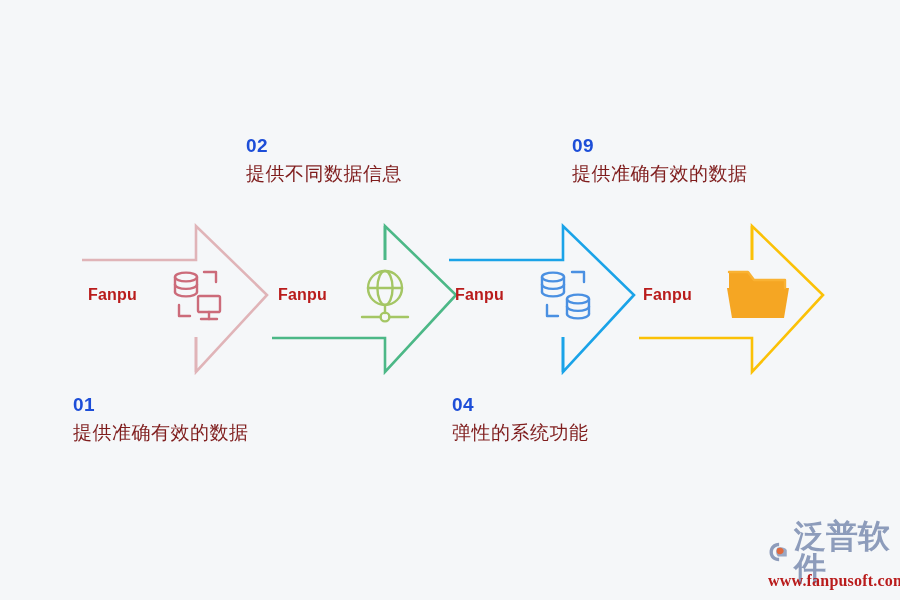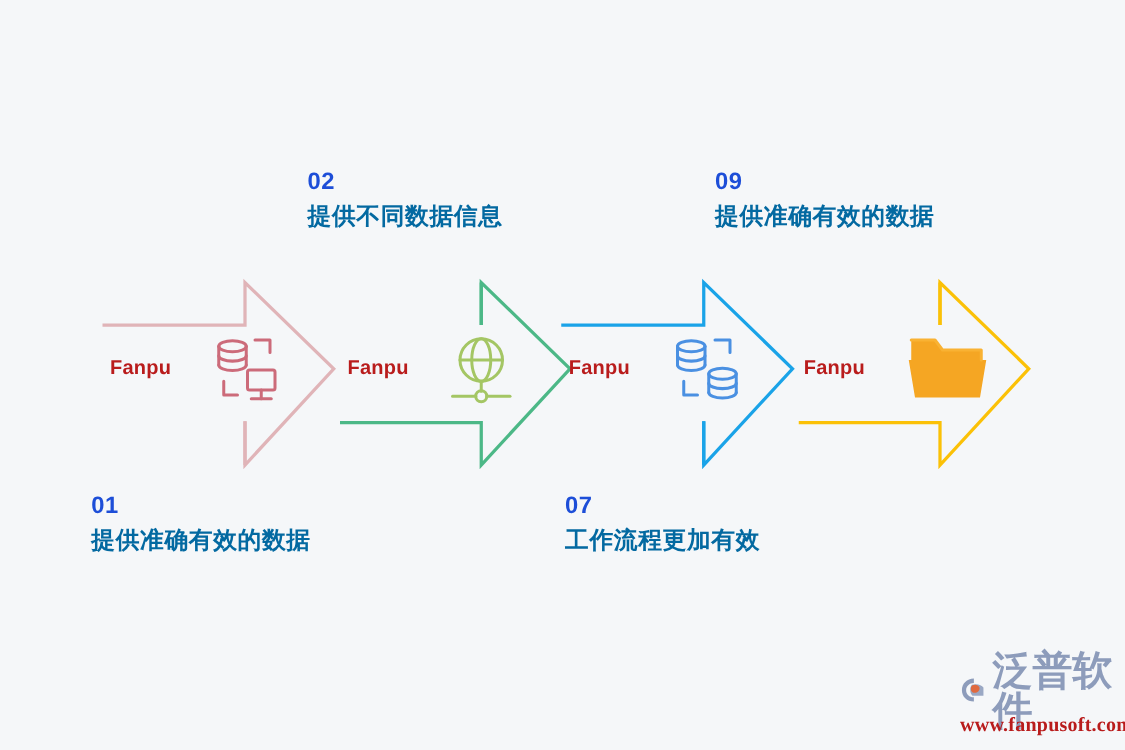--- a/index.html
+++ b/index.html
@@ -33,22 +33,22 @@
     display: block;
     font-size: 19px;
     font-weight: bold;
     color: #1d4ed8;
     letter-spacing: 0.5px;
     margin-bottom: 9px;
   }
   .caption .txt {
     display: block;
     font-size: 19px;
-    font-weight: bold;
-    color: #0369a1;
+    font-weight: normal;
+    color: #7f1d1d;
     letter-spacing: 0.5px;
   }
 
   .cap-01 { left: 73px;  top: 395px; }
   .cap-02 { left: 246px; top: 136px; }
   .cap-03 { left: 452px; top: 395px; }
   .cap-04 { left: 572px; top: 136px; }
 
   
   .arrow-svg {
@@ -191,22 +191,22 @@
     <span class="num">01</span>
     <span class="txt">提供准确有效的数据</span>
   </div>
 
   <div class="caption cap-02">
     <span class="num">02</span>
     <span class="txt">提供不同数据信息</span>
   </div>
 
   <div class="caption cap-03">
-    <span class="num">07</span>
-    <span class="txt">工作流程更加有效</span>
+    <span class="num">04</span>
+    <span class="txt">弹性的系统功能</span>
   </div>
 
   <div class="caption cap-04">
     <span class="num">09</span>
     <span class="txt">提供准确有效的数据</span>
   </div>
 
   <div id="watermark">
     <div class="wm-row">
       <svg width="30" height="30" viewBox="0 0 30 30">

